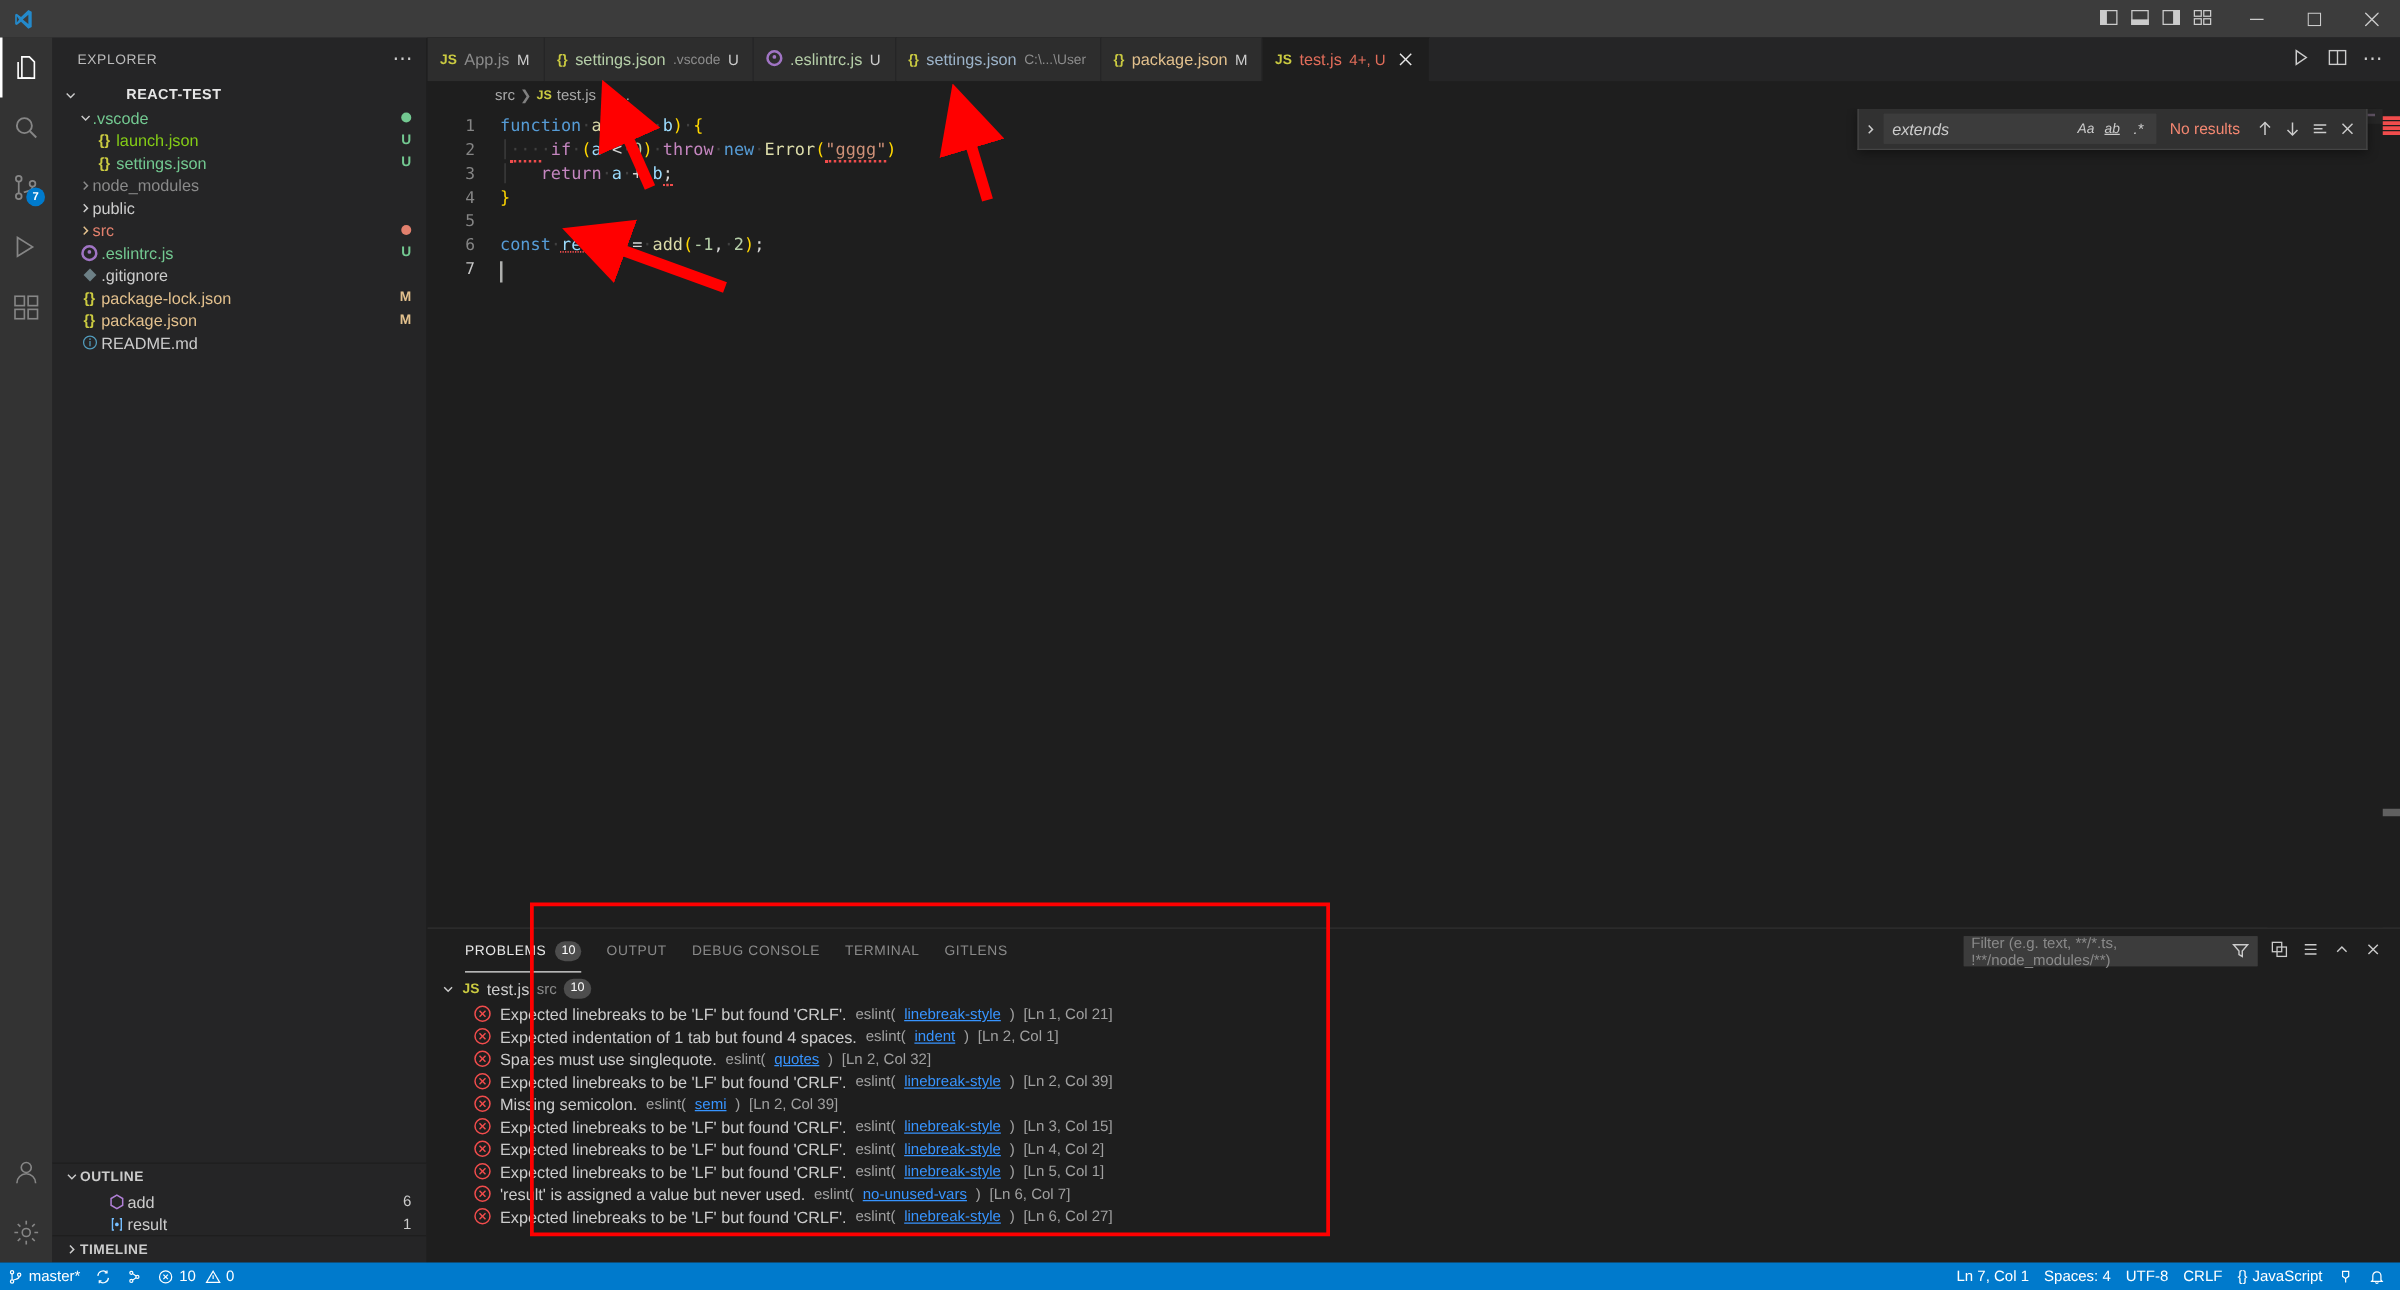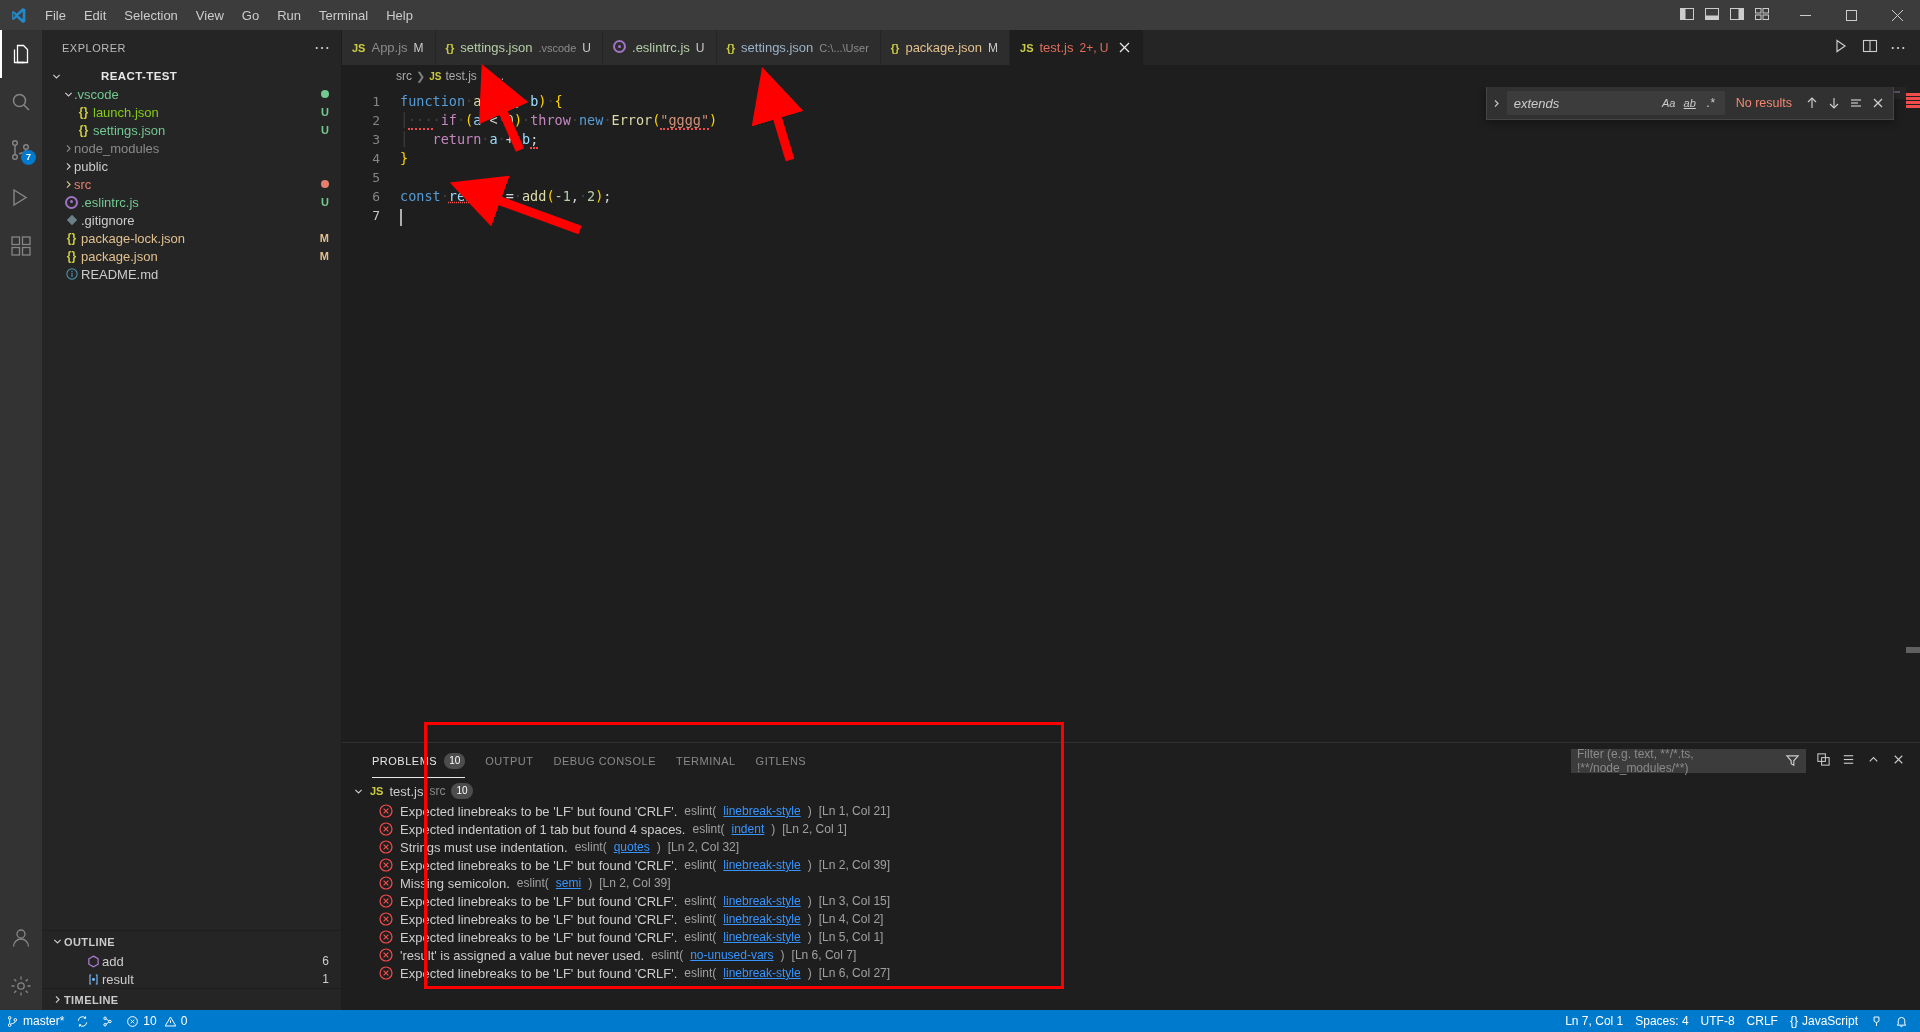--- a/index.html
+++ b/index.html
@@ -233,30 +233,20 @@
 </head>
 <body>
 
 <div class="app">
 
   <div class="titlebar">
     <div class="vs-logo">
       <svg viewBox="0 0 24 24">
           <path fill="#2489ca" d="M17.9 1.5 9.6 9.3 4.8 5.6 3 6.5v11l1.8.9 4.8-3.7 8.3 7.8 3.8-1.8V3.3L17.9 1.5Zm0 5.3v10.4L11.7 12l6.2-5.2ZM4.9 8.6 7.5 12l-2.6 3.4V8.6Z"></path>
         </svg>
-    </div>
-    <div class="menu">
-      <div class="menu-item">File</div>
-      <div class="menu-item">Edit</div>
-      <div class="menu-item">Selection</div>
-      <div class="menu-item">View</div>
-      <div class="menu-item">Go</div>
-      <div class="menu-item">Run</div>
-      <div class="menu-item">Terminal</div>
-      <div class="menu-item">Help</div>
     </div>
     <div class="title-right">
       <div class="layout-icons">
         <span>
           <svg viewBox="0 0 16 16" fill="none" stroke="#cccccc" stroke-width="1">
               <rect x="1.5" y="2.5" width="13" height="11"></rect>
               <rect x="1.5" y="2.5" width="4.5" height="11" fill="#cccccc"></rect>
             </svg>
         </span>
         <span>
@@ -524,21 +514,21 @@
             <span class="tab-desc">C:\...\User</span>
           </div>
           <div class="tab">
             <span class="tab-icon json">{}</span>
             <span style="color:#e2c08d;">package.json</span>
             <span class="tab-badge">M</span>
           </div>
           <div class="tab active">
             <span class="tab-icon js">JS</span>
             <span style="color:#e26d5a;">test.js</span>
-            <span class="tab-badge" style="color:#e26d5a;">2+, U</span>
+            <span class="tab-badge" style="color:#e26d5a;">4+, U</span>
             <span class="tab-close">
               <svg viewBox="0 0 11 11" stroke="#e7e7e7" stroke-width="1.2">
                   <line x1="1" y1="1" x2="10" y2="10"></line>
                   <line x1="10" y1="1" x2="1" y2="10"></line>
                 </svg>
             </span>
           </div>
         </div>
         <div class="tabs-actions">
           <span>
@@ -741,21 +731,21 @@
             <span class="p-loc">[Ln 2, Col 1]</span>
           </div>
           <div class="pitem">
             <span class="err-ico">
                 <svg viewBox="0 0 14 14" fill="none" stroke="#f14c4c" stroke-width="1.2">
                   <circle cx="7" cy="7" r="6"></circle>
                   <line x1="4.6" y1="4.6" x2="9.4" y2="9.4"></line>
                   <line x1="9.4" y1="4.6" x2="4.6" y2="9.4"></line>
                 </svg>
               </span>
-            <span>Strings must use indentation.</span>
+            <span>Spaces must use singlequote.</span>
             <span class="p-src">eslint(</span>
               <span class="p-rule">quotes</span>
               <span class="p-src">)</span>
             <span class="p-loc">[Ln 2, Col 32]</span>
           </div>
           <div class="pitem">
             <span class="err-ico">
                 <svg viewBox="0 0 14 14" fill="none" stroke="#f14c4c" stroke-width="1.2">
                   <circle cx="7" cy="7" r="6"></circle>
                   <line x1="4.6" y1="4.6" x2="9.4" y2="9.4"></line>

